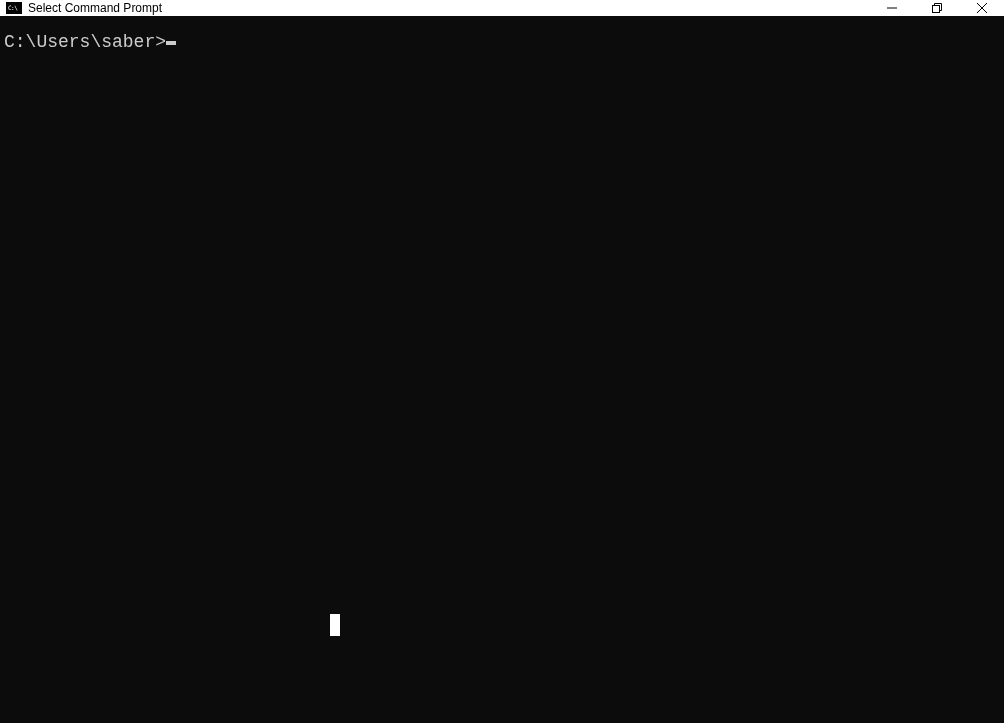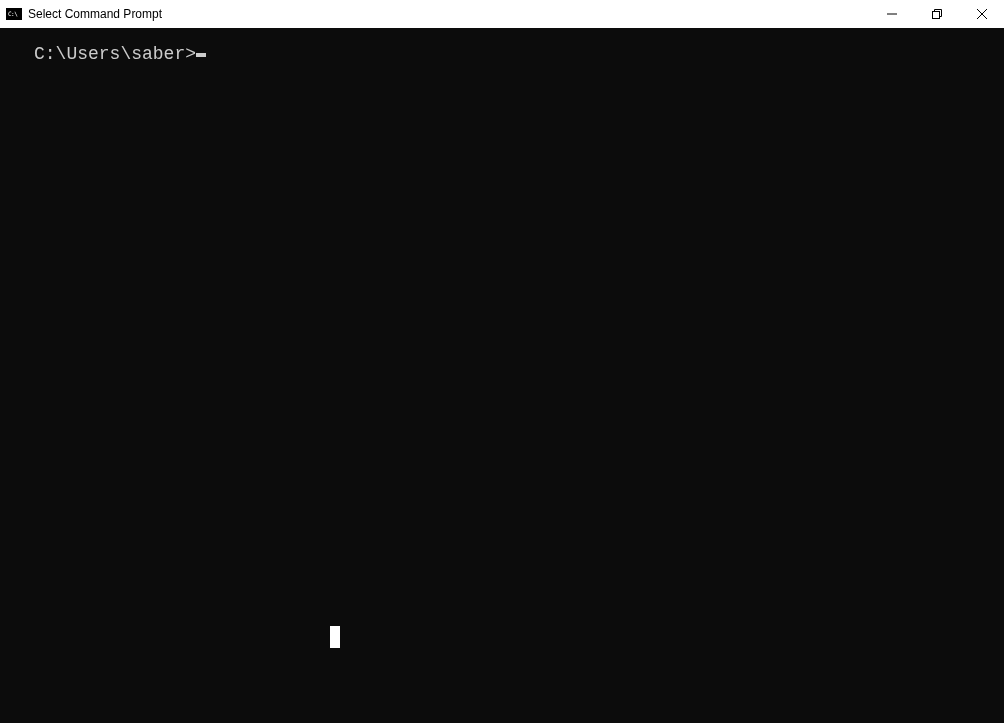--- a/index.html
+++ b/index.html
@@ -12,21 +12,21 @@
       width: 1004px;
       height: 723px;
       background: #000000;
       font-family: "Segoe UI", Tahoma, sans-serif;
       overflow: hidden;
       display: flex;
       flex-direction: column;
     }
     
     .titlebar {
-      height: 28px;
+      height: 16px;
       background: #ffffff;
       display: flex;
       align-items: center;
       padding-left: 6px;
       user-select: none;
     }
     
     .titlebar-icon {
       width: 16px;
       height: 12px;
@@ -85,21 +85,20 @@
     
     .terminal-line {
       white-space: pre;
       line-height: 1.2;
       display: flex;
       align-items: baseline;
     }
     
     .prompt-text {
       color: #cccccc;
-      margin-left: 30px;
     }
     
     .cursor {
       display: inline-block;
       width: 10px;
       height: 4px;
       background: #cccccc;
       margin-left: 0px;
       vertical-align: bottom;
       position: relative;

